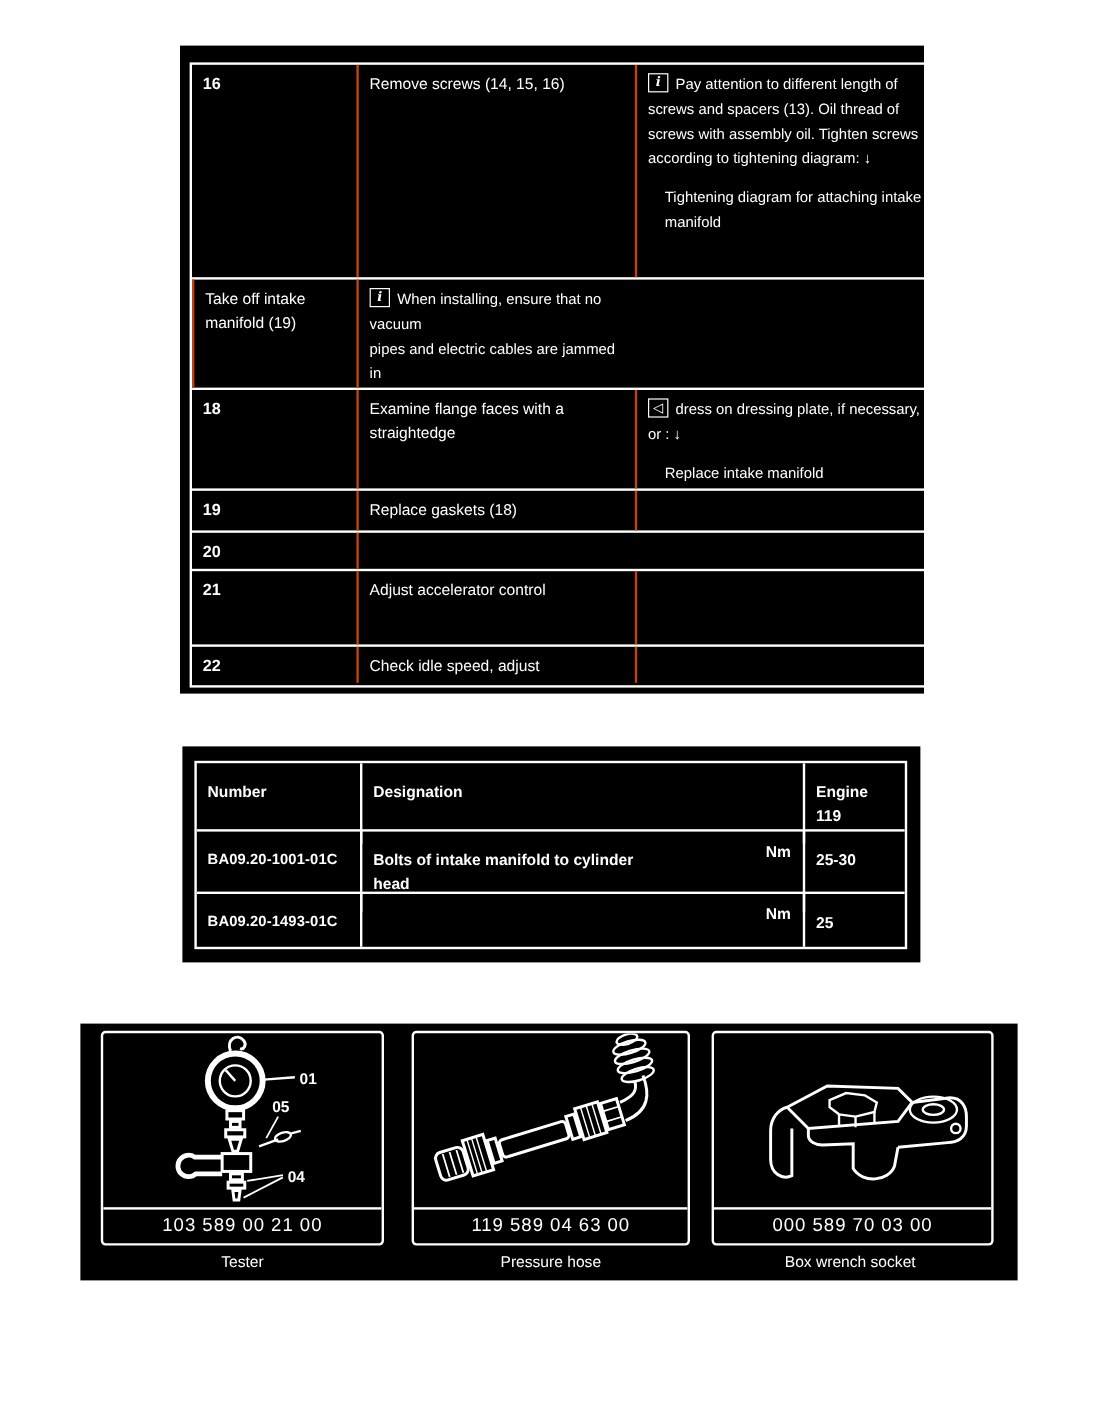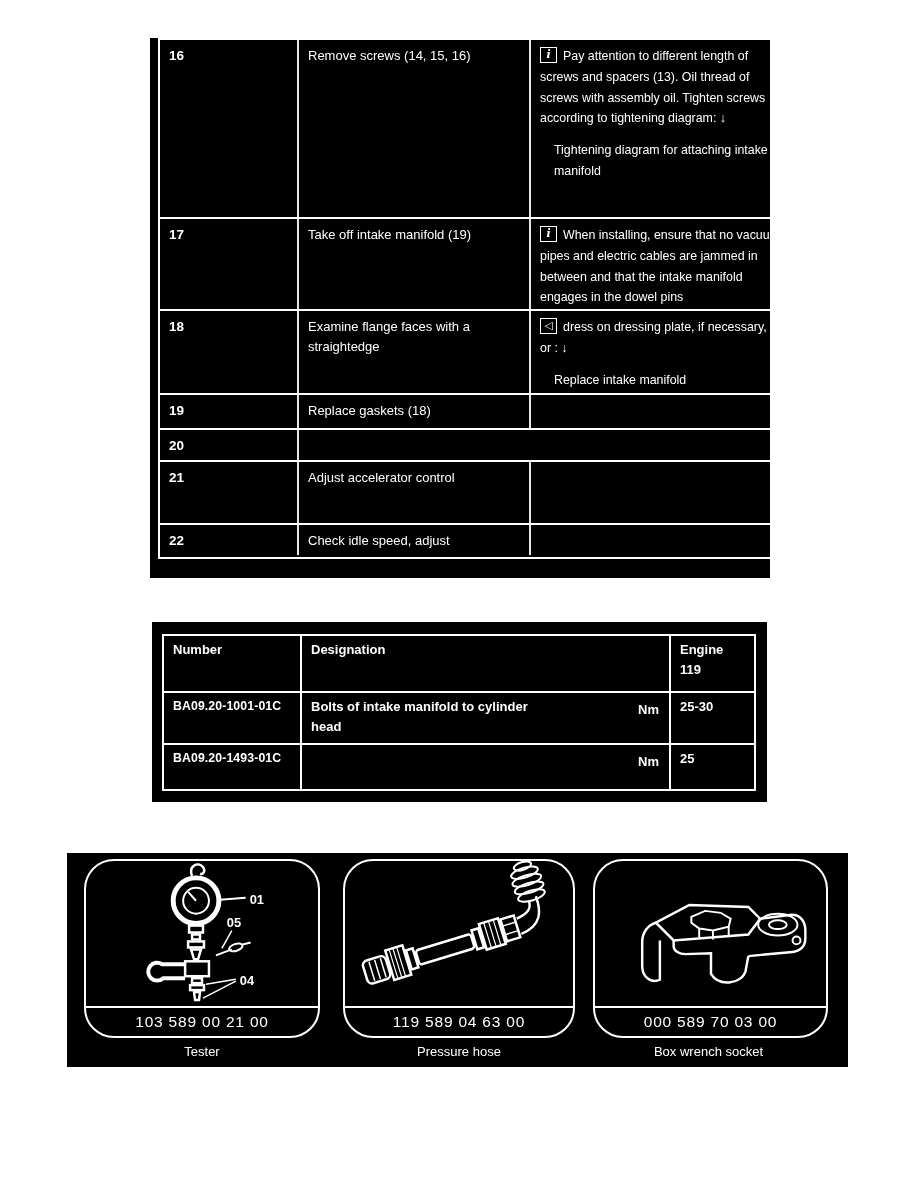--- a/index.html
+++ b/index.html
@@ -4,49 +4,49 @@
 <style>
   html,body{margin:0;padding:0;}
   body{
     width:918px;height:1188px;position:relative;background:#ffffff;
     font-family:"Liberation Sans", sans-serif;
   }
   .blk{position:absolute;background:#000;color:#fff;}
 
   
   #steps-block{left:150px;top:38px;width:620px;height:540px;}
-  #steps-table{position:absolute;left:8px;top:0;width:708px;height:521px;
+  #steps-table{position:absolute;left:8px;top:14px;width:708px;height:521px;
     border:2px solid #fff;box-sizing:border-box;overflow:hidden;}
   .srow{display:grid;grid-template-columns:137px 232px 1fr;border-top:2px solid #fff;box-sizing:border-box;}
   .srow.first{border-top:none;}
-  .scell{border-left:2px solid #e5e5e5;padding:6px 9px;box-sizing:border-box;overflow:hidden;font-size:13px;line-height:1.55;}
+  .scell{border-left:2px solid #c2410c;padding:6px 9px;box-sizing:border-box;overflow:hidden;font-size:13px;line-height:1.55;}
   .scell.c0{border-left:none;font-size:13.5px;font-weight:bold;}
   .scell.c2{font-size:12.4px;line-height:1.68;}
   .h0{height:177px}.h1{height:92px}.h2{height:84px}.h3{height:35px}.h4{height:32px}.h5{height:63px}.h6{height:32px}
   .pre{white-space:pre-line;}
   .note-p{margin:0;}
   .note-p + .note-p{margin-top:11px;margin-left:14px;}
   .icon-box{display:inline-block;border:1.5px solid #fff;min-width:9px;padding:0 3px;margin-right:6px;
     font:italic bold 11px/14px "DejaVu Serif", serif;text-align:center;vertical-align:2px;}
 
   
   #torque-block{left:152px;top:622px;width:615px;height:180px;}
   #torque-table{position:absolute;left:10px;top:12px;width:594px;height:157px;
     border:2px solid #fff;box-sizing:border-box;overflow:hidden;}
   .trow{display:grid;grid-template-columns:136px 369px 1fr;border-top:2px solid #fff;box-sizing:border-box;}
   .trow.first{border-top:none;}
-  .tcell{border-left:2px solid #fff;padding:4px 9px;box-sizing:border-box;font-size:13px;font-weight:bold;line-height:1.5;position:relative;}
+  .tcell{border-left:2px solid #fff;padding:14px 9px;box-sizing:border-box;font-size:13px;font-weight:bold;line-height:1.5;position:relative;}
   .tcell.c0{border-left:none;}
   .th0{height:55px}.th1{height:52px}.th2{height:46px}
   .tcell .unit{position:absolute;right:10px;top:7px;font-weight:bold;}
   .tcell.num{font-size:12.3px;font-weight:bold;letter-spacing:0.1px;}
 
   
   #tools-panel{left:67px;top:853px;width:781px;height:214px;}
-  .tool-card{position:absolute;top:6px;height:179px;border:2px solid #fff;border-radius:30px;
+  .tool-card{position:absolute;top:6px;height:179px;border:2px solid #fff;border-radius:4px;
     box-sizing:border-box;overflow:hidden;}
   #card-0{left:17px;width:236px;}
   #card-1{left:276px;width:232px;}
   #card-2{left:526px;width:235px;}
   .tool-art{position:absolute;left:0;top:0;right:0;bottom:30px;}
   .tool-art svg{width:100%;height:100%;}
   .tool-strip{position:absolute;left:0;right:0;bottom:0;height:30px;border-top:2px solid #fff;
     display:flex;align-items:center;justify-content:center;
     font-size:15.5px;font-weight:normal;letter-spacing:0.8px;box-sizing:border-box;}
   .tool-caption{position:absolute;top:191px;height:18px;text-align:center;font-size:13px;}
@@ -70,21 +70,20 @@
 screws and spacers (13). Oil thread of
 screws with assembly oil. Tighten screws
 according to tightening diagram: ↓</span></p>
         <p class="note-p pre">Tightening diagram for attaching intake
 manifold</p>
 
       </div>
     </div>
 
     <div class="srow h1">
-      <div class="scell c0">17</div>
       <div class="scell c1">Take off intake manifold (19)</div>
       <div class="scell c2">
         <p class="note-p"><span class="icon-box">i</span><span class="pre">When installing, ensure that no vacuum
 pipes and electric cables are jammed in
 between and that the intake manifold
 engages in the dowel pins</span></p>
       </div>
     </div>
 
     <div class="srow h2">

